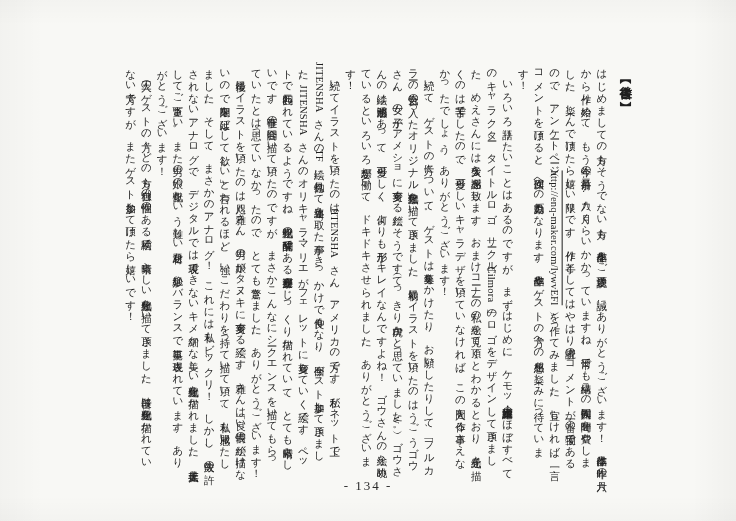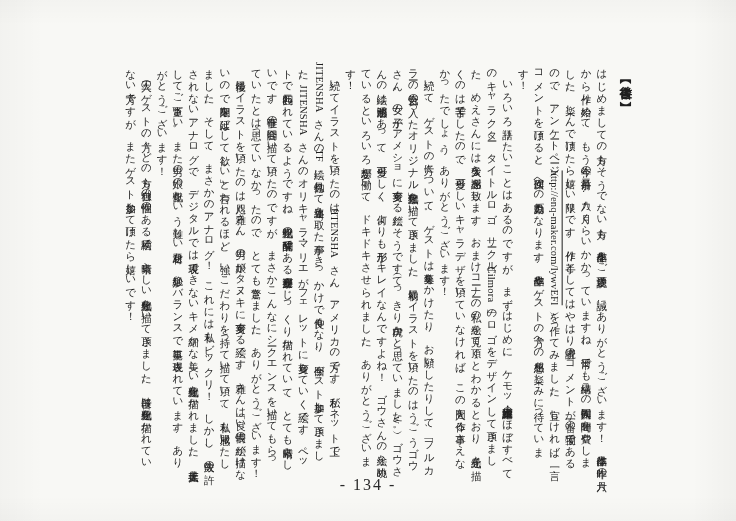--- a/index.html
+++ b/index.html
@@ -53,21 +53,21 @@
     text-indent: 1em;
   }
   .enquete-url {
     text-decoration: underline;
   }
   .page-number {
     position: absolute;
     bottom: 27px;
     left: 50%;
     transform: translateX(-50%);
-    font-size: 16px;
+    font-size: 13px;
     letter-spacing: 2px;
     color: #2a2a2a;
     white-space: nowrap;
   }
 </style>
 </head>
 <body>
 
 <div class="scan-page">
 

